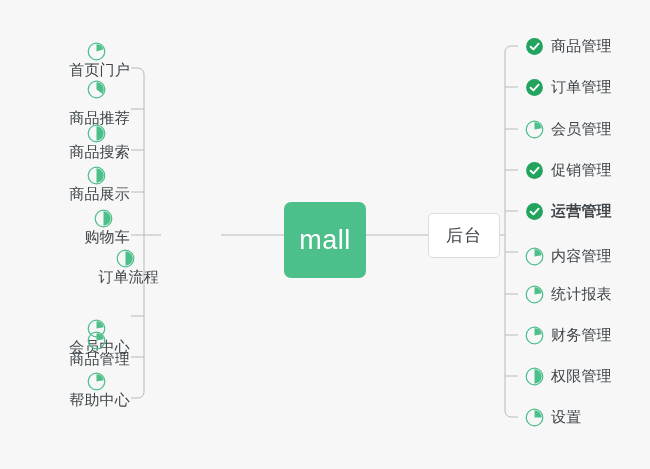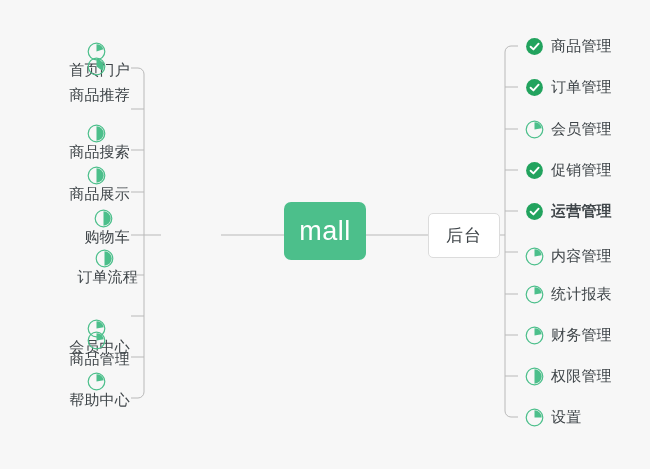--- a/index.html
+++ b/index.html
@@ -122,21 +122,21 @@
   <div id="left-col">
       <div class="leaf leaf-left" style="top: 68px; right: 520px;">
         <span style="display: block; line-height: 0;">
           <svg class="icon" viewBox="0 0 19 19" xmlns="http://www.w3.org/2000/svg">
       <circle cx="9.5" cy="9.5" r="8.3" fill="none" stroke="#4cbf8b" stroke-width="1.2"></circle>
       <path d="M 9.5 9.5 L 9.5 2.3 A 7.2 7.2 0 0 1 16.35 7.28 Z" fill="#4cbf8b"></path>
     </svg>
         </span>
         <span class="leaf-label">首页门户</span>
       </div>
-      <div class="leaf leaf-left" style="top: 93px; right: 520px; gap: 10px;">
+      <div class="leaf leaf-left" style="top: 116px; right: 520px; gap: 10px;">
         <span style="display: block; line-height: 0;">
           <svg class="icon" viewBox="0 0 19 19" xmlns="http://www.w3.org/2000/svg">
       <circle cx="9.5" cy="9.5" r="8.3" fill="none" stroke="#4cbf8b" stroke-width="1.2"></circle>
       <path d="M 9.5 9.5 L 9.5 2.3 A 7.2 7.2 0 0 1 15.32 13.73 Z" fill="#4cbf8b"></path>
     </svg>
         </span>
         <span class="leaf-label">商品推荐</span>
       </div>
       <div class="leaf leaf-left" style="top: 150px; right: 520px;">
         <span style="display: block; line-height: 0;">
@@ -158,21 +158,21 @@
       </div>
       <div class="leaf leaf-left" style="top: 235px; right: 520px;">
         <span style="display: block; line-height: 0;">
           <svg class="icon" viewBox="0 0 19 19" xmlns="http://www.w3.org/2000/svg">
       <circle cx="9.5" cy="9.5" r="8.3" fill="none" stroke="#4cbf8b" stroke-width="1.2"></circle>
       <path d="M 9.5 9.5 L 9.5 2.3 A 7.2 7.2 0 0 1 9.50 16.70 Z" fill="#4cbf8b"></path>
     </svg>
         </span>
         <span class="leaf-label">购物车</span>
       </div>
-      <div class="leaf leaf-left" style="top: 275px; right: 512px;">
+      <div class="leaf leaf-left" style="top: 275px; right: 491px;">
         <span style="display: block; line-height: 0;">
           <svg class="icon" viewBox="0 0 19 19" xmlns="http://www.w3.org/2000/svg">
       <circle cx="9.5" cy="9.5" r="8.3" fill="none" stroke="#4cbf8b" stroke-width="1.2"></circle>
       <path d="M 9.5 9.5 L 9.5 2.3 A 7.2 7.2 0 0 1 9.50 16.70 Z" fill="#4cbf8b"></path>
     </svg>
         </span>
         <span class="leaf-label">订单流程</span>
       </div>
       <div class="leaf leaf-left" style="top: 316px; right: 520px; margin-top: 17px;">
         <span style="display: block; line-height: 0;">
@@ -289,21 +289,21 @@
           <svg class="icon" viewBox="0 0 19 19" xmlns="http://www.w3.org/2000/svg">
       <circle cx="9.5" cy="9.5" r="8.3" fill="none" stroke="#4cbf8b" stroke-width="1.2"></circle>
       <path d="M 9.5 9.5 L 9.5 2.3 A 7.2 7.2 0 0 1 16.70 9.50 Z" fill="#4cbf8b"></path>
     </svg>
         </span>
         <span class="leaf-label">设置</span>
       </div>
     </div>
 
 
-  <div class="node-center" id="box-center" style="left:284px; top:202px; width:82px; height:58px;">
+  <div class="node-center" id="box-center" style="left:284px; top:202px; width:82px; height:76px;">
     <span>mall</span>
   </div>
 
   <div class="node-box" id="box-right" style="left:428px; top:213px; width:72px; height:45px;">
     <span>后台</span>
   </div>
 
 </div>
 
 </body></html>

